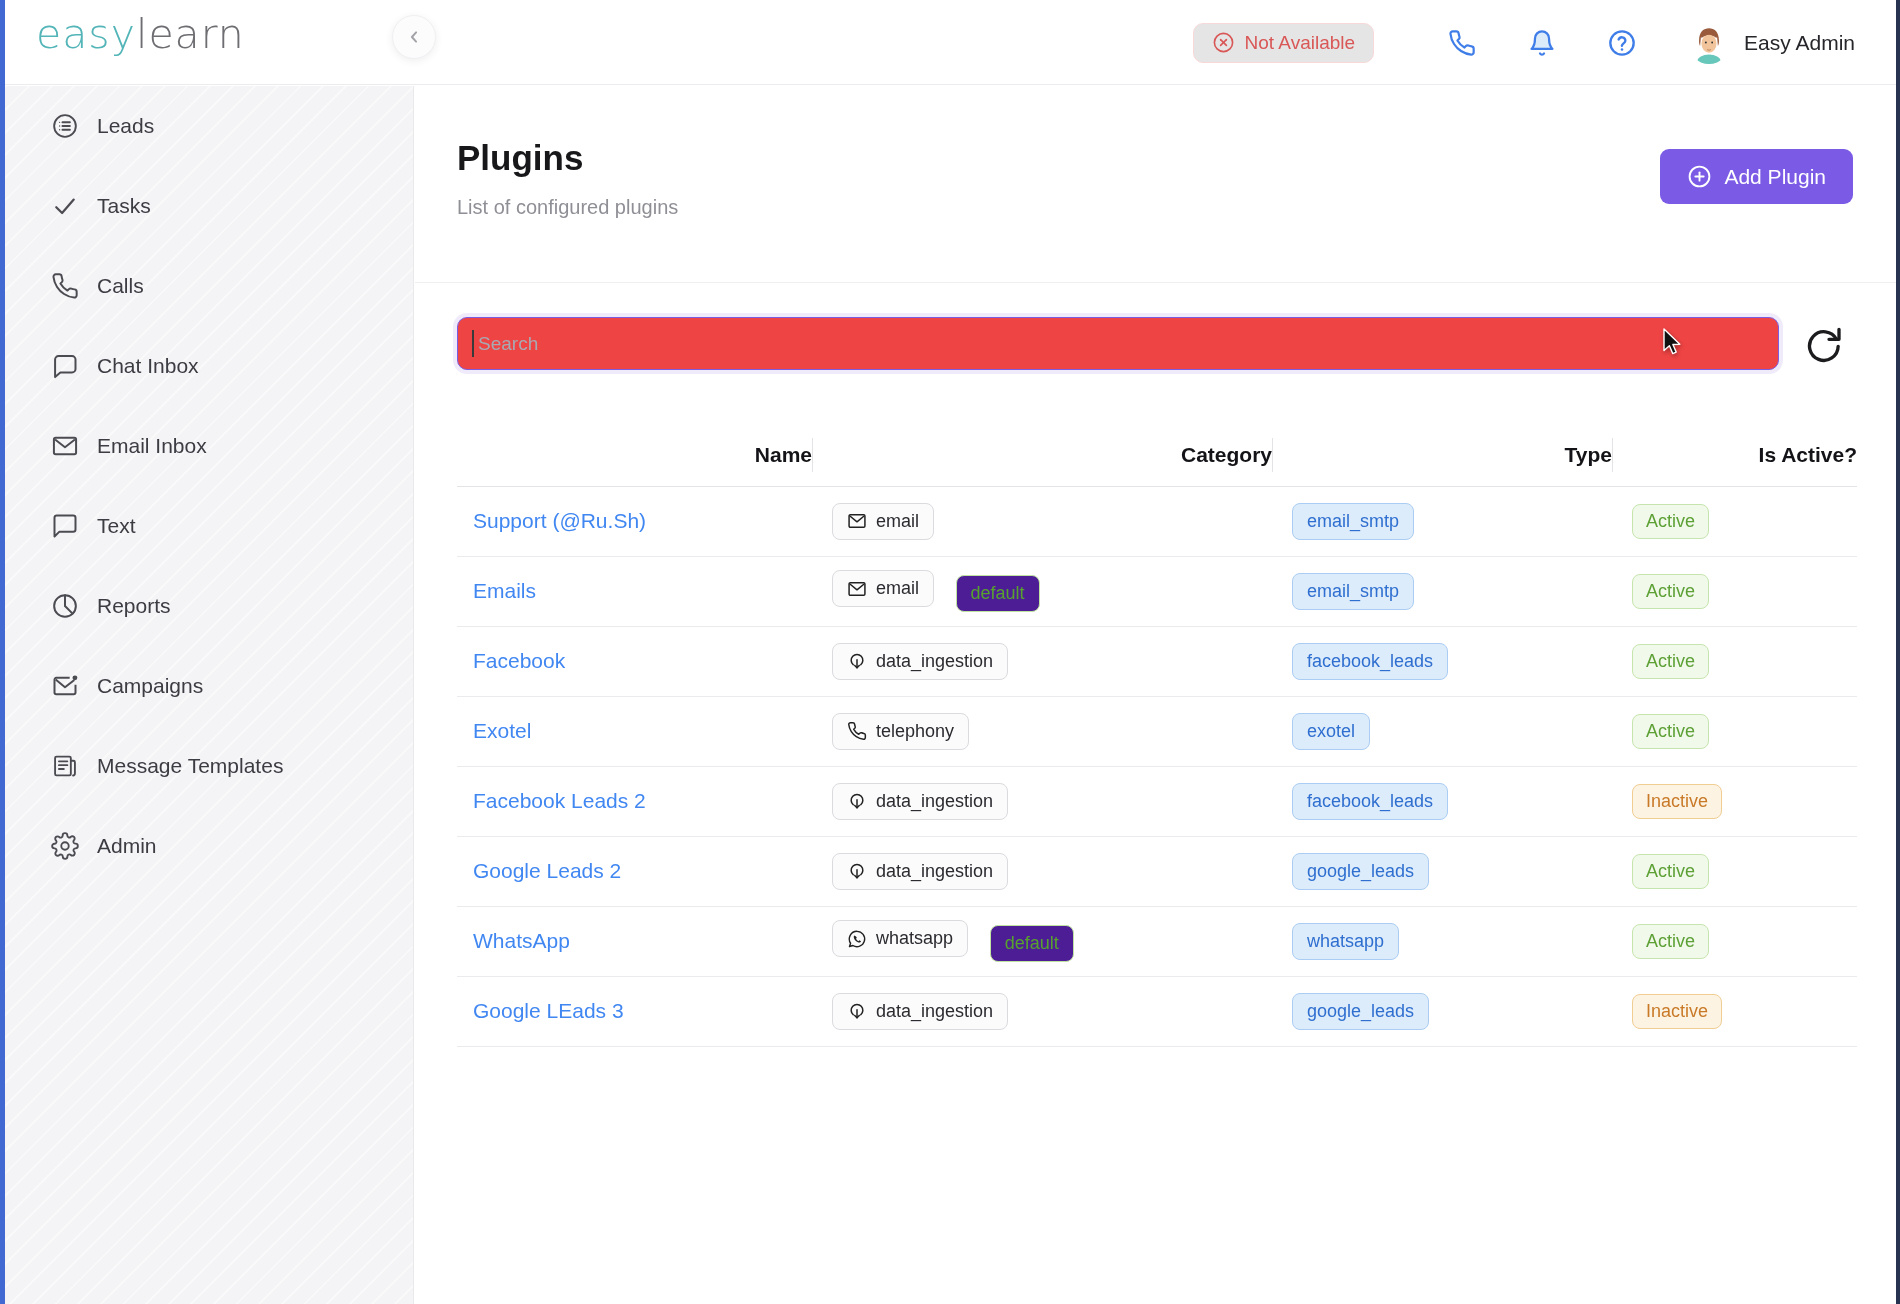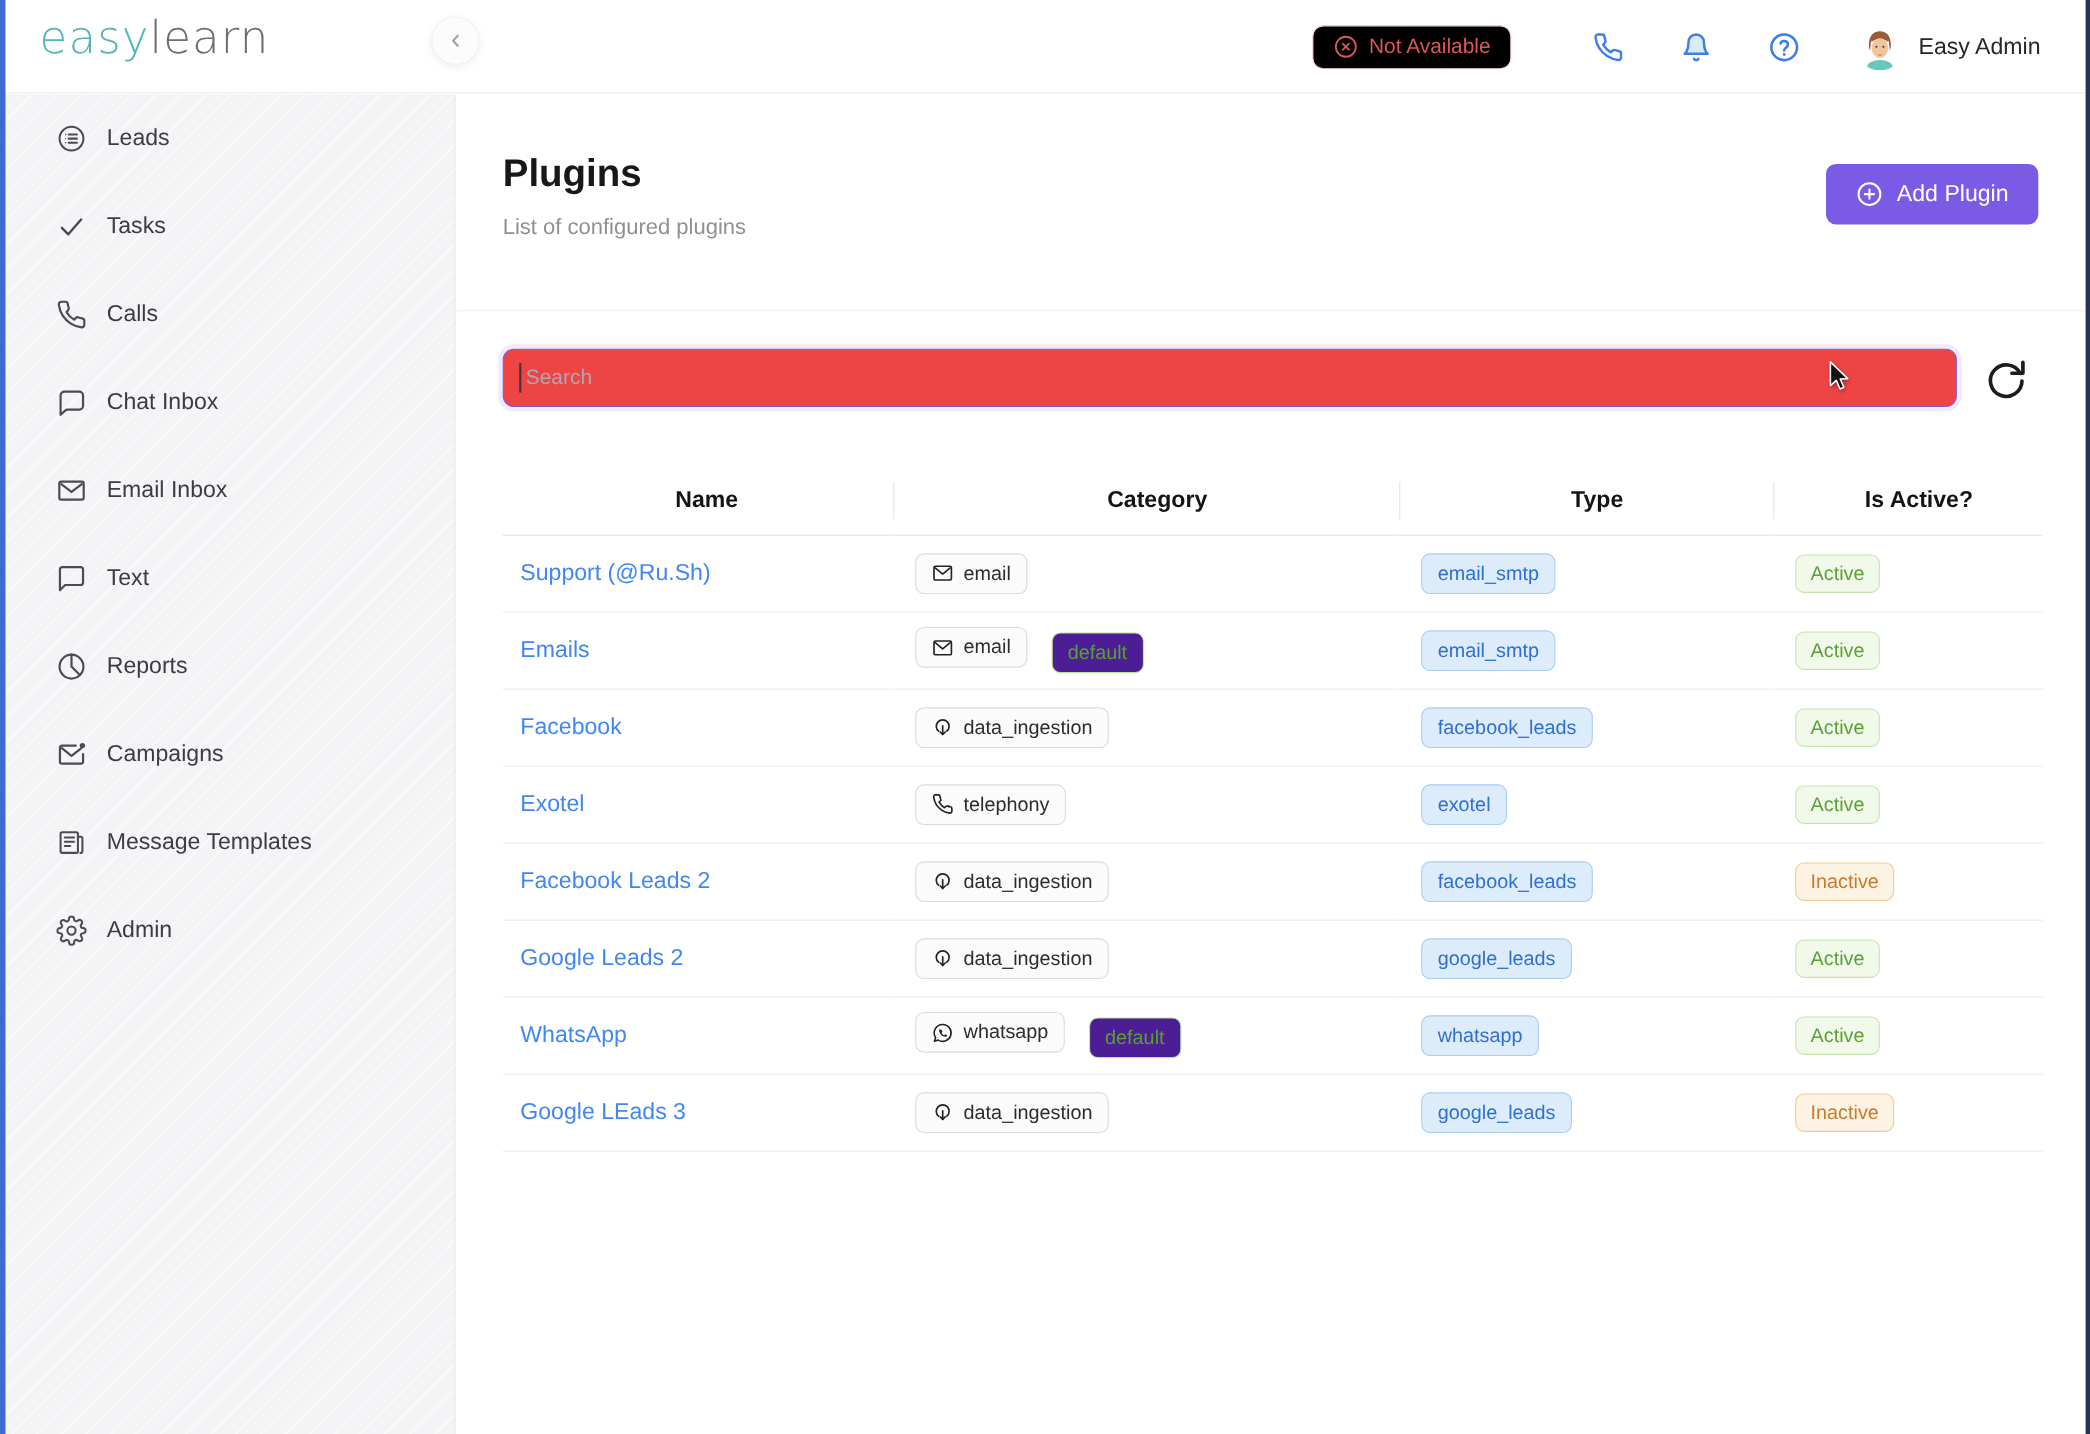--- a/index.html
+++ b/index.html
@@ -17,21 +17,21 @@
             border-bottom:1px solid #ececee; z-index:20; }
   .logo { position:absolute; left:36px; top:10px; font-family:"DejaVu Sans", sans-serif;
           font-weight:300; font-size:41px; letter-spacing:1px; }
   .logo .p1 { color:#53b5b8; }
   .logo .p2 { color:#6d6d72; }
   .collapse-btn { position:absolute; left:392px; top:15px; width:44px; height:44px; border-radius:50%;
           background:#fcfcfd; border:1px solid #f0f0f2; box-shadow:0 2px 8px rgba(0,0,0,.07);
           display:flex; align-items:center; justify-content:center; z-index:30; cursor:pointer; }
   .topbar-right { position:absolute; right:45px; top:0; height:85px; display:flex; align-items:center; }
   .na-badge { display:inline-flex; align-items:center; gap:10px; height:40px; padding:0 18px;
-          background:#000000; border:1px solid #f8d9d9; border-radius:10px;
+          background:#e5e5e5; border:1px solid #f8d9d9; border-radius:10px;
           color:#d95757; font-size:19px; margin-right:48px; }
   .tb-icon { width:28px; height:28px; margin:0 26px; display:inline-flex; color:#3f7de8; }
   .tb-icon svg { width:100%; height:100%; }
   .avatar { width:42px; height:42px; border-radius:50%; margin-left:26px; overflow:hidden; flex:none; }
   .user-name { font-size:21px; color:#26262b; font-weight:500; margin-left:14px; }
 
   
   .sidebar { position:absolute; left:5px; top:86px; width:409px; bottom:0;
       background:#f4f4f6 repeating-linear-gradient(135deg, rgba(255,255,255,.45) 0 2px, rgba(255,255,255,0) 2px 16px);
       border-right:1px solid #e9e9ec; }
@@ -58,21 +58,21 @@
       font-family:inherit; color:#333; outline:none; background:#ef4444; }
   .search-input::placeholder { color:#a9a9b2; }
   .caret { position:absolute; left:15px; top:13px; width:1.5px; height:27px; background:#3a3a3a; }
   .refresh-btn { position:absolute; left:1382px; top:34px; width:50px; height:50px; border:none; background:transparent;
       color:#1c1c1e; cursor:pointer; display:flex; align-items:center; justify-content:center; }
   .refresh-btn svg { width:40px; height:40px; }
 
   
   .tbl { position:absolute; left:42px; top:140px; width:1400px; border-collapse:collapse; table-layout:fixed; }
   .tbl col.c1{width:355px;} .tbl col.c2{width:460px;} .tbl col.c3{width:340px;} .tbl col.c4{width:245px;}
-  .tbl th { height:62px; text-align:center; font-size:21px; font-weight:700; color:#141418;
+  .tbl th { height:62px; text-align:right; font-size:21px; font-weight:700; color:#141418;
       border-bottom:1px solid #e4e4e7; padding-left:20px; position:relative; }
   .tbl th:first-child { padding-left:16px; }
   .tbl th + th::before { content:""; position:absolute; left:0; top:14px; bottom:14px; width:1px; background:#e3e3e6; }
   .tbl td { height:70px; border-bottom:1px solid #ebebee; padding-left:20px; font-size:20px; vertical-align:middle; }
   .tbl td:first-child { padding-left:16px; }
   .name-link { color:#4187f2; font-size:21px; text-decoration:none; cursor:pointer; }
 
   .badge { display:inline-flex; align-items:center; gap:9px; height:37px; padding:0 14px;
       border-radius:8px; font-size:18px; white-space:nowrap; }
   .cat-badge { background:#fbfbfc; border:1px solid #dbdbdf; color:#2b2b30; }

